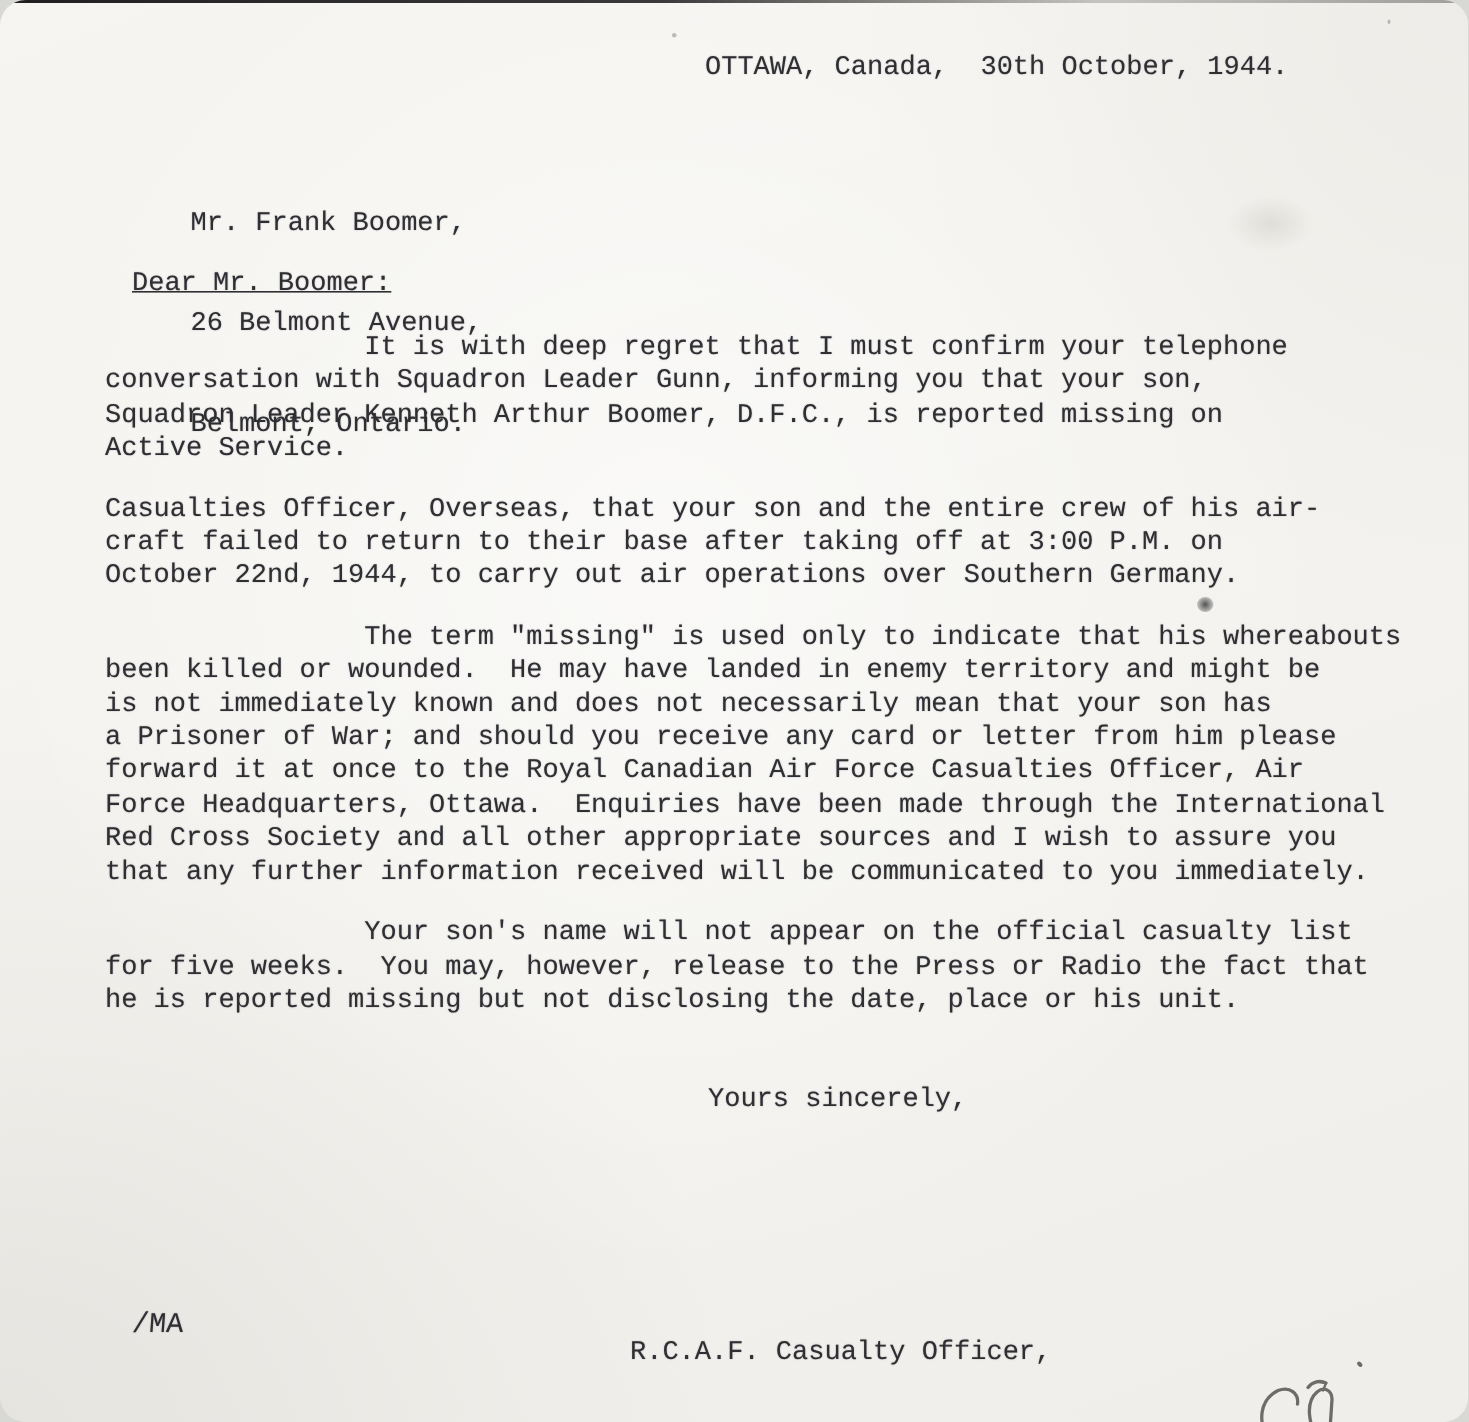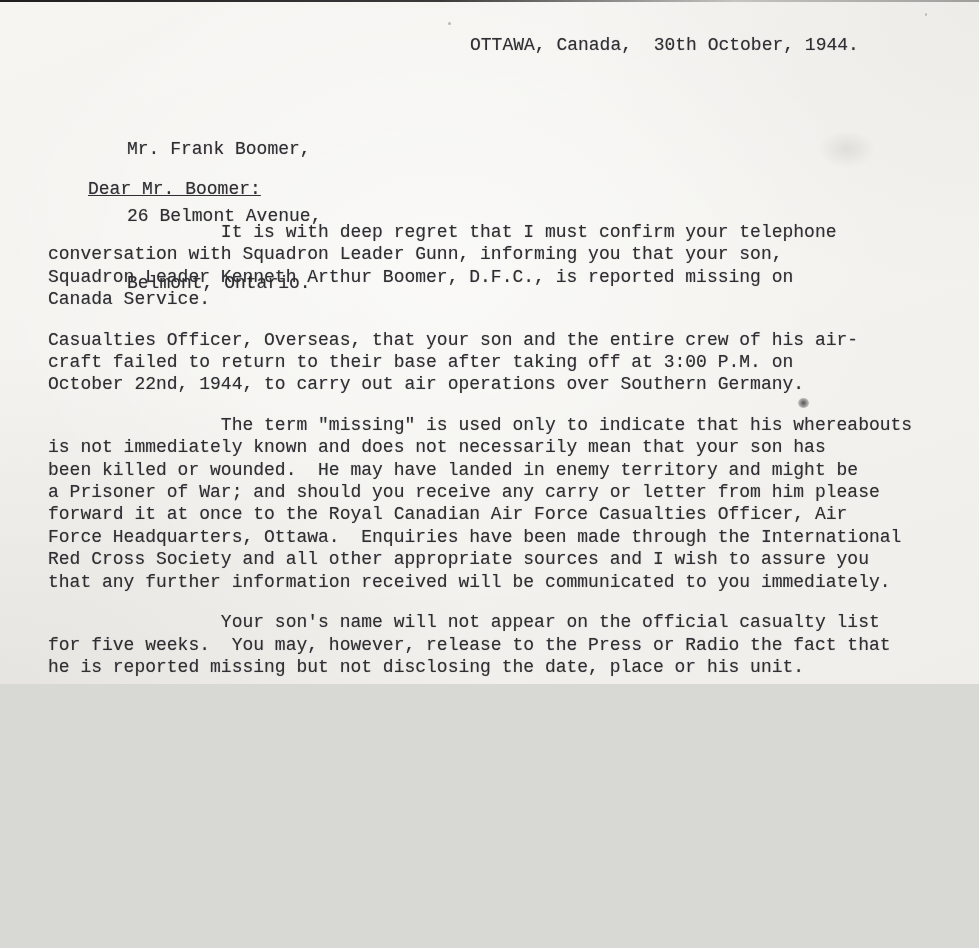--- a/index.html
+++ b/index.html
@@ -3,31 +3,32 @@
 <meta charset="utf-8">
 <style>
   html, body {
     margin: 0;
     padding: 0;
     background: #d8d8d4;
   }
   .page {
     position: relative;
     width: 979px;
-    height: 684px;
+    height: 948px;
     margin: 0 auto;
     background:
       radial-gradient(ellipse at 45% 40%, rgba(255,255,255,0.55) 0%, rgba(255,255,255,0) 60%),
       linear-gradient(160deg, #f6f5f2 0%, #f3f2ee 55%, #efeeea 100%);
     overflow: hidden;
     font-family: "Liberation Mono", "DejaVu Sans Mono", monospace;
     font-size: 18px;
     line-height: 22.4px;
     color: #2e2e33;
     text-shadow: 0 0 1px rgba(45,45,50,0.40);
+    border-radius: 17px;
   }
   .scan-top-edge {
     position: absolute;
     top: 0; left: 0;
     width: 100%; height: 2px;
     background: linear-gradient(90deg, #1f1f1f 0%, #3a3a3a 45%, rgba(60,60,60,0.25) 75%, rgba(60,60,60,0.45) 100%);
   }
   .vignette {
     position: absolute;
     inset: 0;
@@ -48,21 +49,21 @@
     margin-left: 39px;
   }
   .salutation {
     position: absolute;
     top: 178px; left: 88px;
     white-space: pre;
     text-decoration: underline;
   }
   .body-block {
     position: absolute;
-    top: 221px; left: 48px;
+    top: 221px; left: 70px;
     width: 890px;
   }
   .para { margin: 0 0 18px 0; }
   .ln { white-space: pre; }
   .closing {
     position: absolute;
     top: 722px; left: 472px;
     white-space: pre;
     text-align: right;
   }
@@ -120,32 +121,32 @@
     <div class="ln">Belmont, Ontario.</div>
   </div>
 
   <div class="salutation">Dear Mr. Boomer:</div>
 
   <div class="body-block">
     <div class="para">
       <div class="ln">                It is with deep regret that I must confirm your telephone</div>
       <div class="ln">conversation with Squadron Leader Gunn, informing you that your son,</div>
       <div class="ln">Squadron Leader Kenneth Arthur Boomer, D.F.C., is reported missing on</div>
-      <div class="ln">Canada Service.</div>
+      <div class="ln">Active Service.</div>
     </div>
     <div class="para">
       <div class="ln">Casualties Officer, Overseas, that your son and the entire crew of his air-</div>
       <div class="ln">craft failed to return to their base after taking off at 3:00 P.M. on</div>
       <div class="ln">October 22nd, 1944, to carry out air operations over Southern Germany.</div>
     </div>
     <div class="para">
       <div class="ln">                The term "missing" is used only to indicate that his whereabouts</div>
+      <div class="ln">been killed or wounded.  He may have landed in enemy territory and might be</div>
       <div class="ln">is not immediately known and does not necessarily mean that your son has</div>
-      <div class="ln">been killed or wounded.  He may have landed in enemy territory and might be</div>
-      <div class="ln">a Prisoner of War; and should you receive any carry or letter from him please</div>
+      <div class="ln">a Prisoner of War; and should you receive any card or letter from him please</div>
       <div class="ln">forward it at once to the Royal Canadian Air Force Casualties Officer, Air</div>
       <div class="ln">Force Headquarters, Ottawa.  Enquiries have been made through the International</div>
       <div class="ln">Red Cross Society and all other appropriate sources and I wish to assure you</div>
       <div class="ln">that any further information received will be communicated to you immediately.</div>
     </div>
     <div class="para">
       <div class="ln">                Your son's name will not appear on the official casualty list</div>
       <div class="ln">for five weeks.  You may, however, release to the Press or Radio the fact that</div>
       <div class="ln">he is reported missing but not disclosing the date, place or his unit.</div>
     </div>

